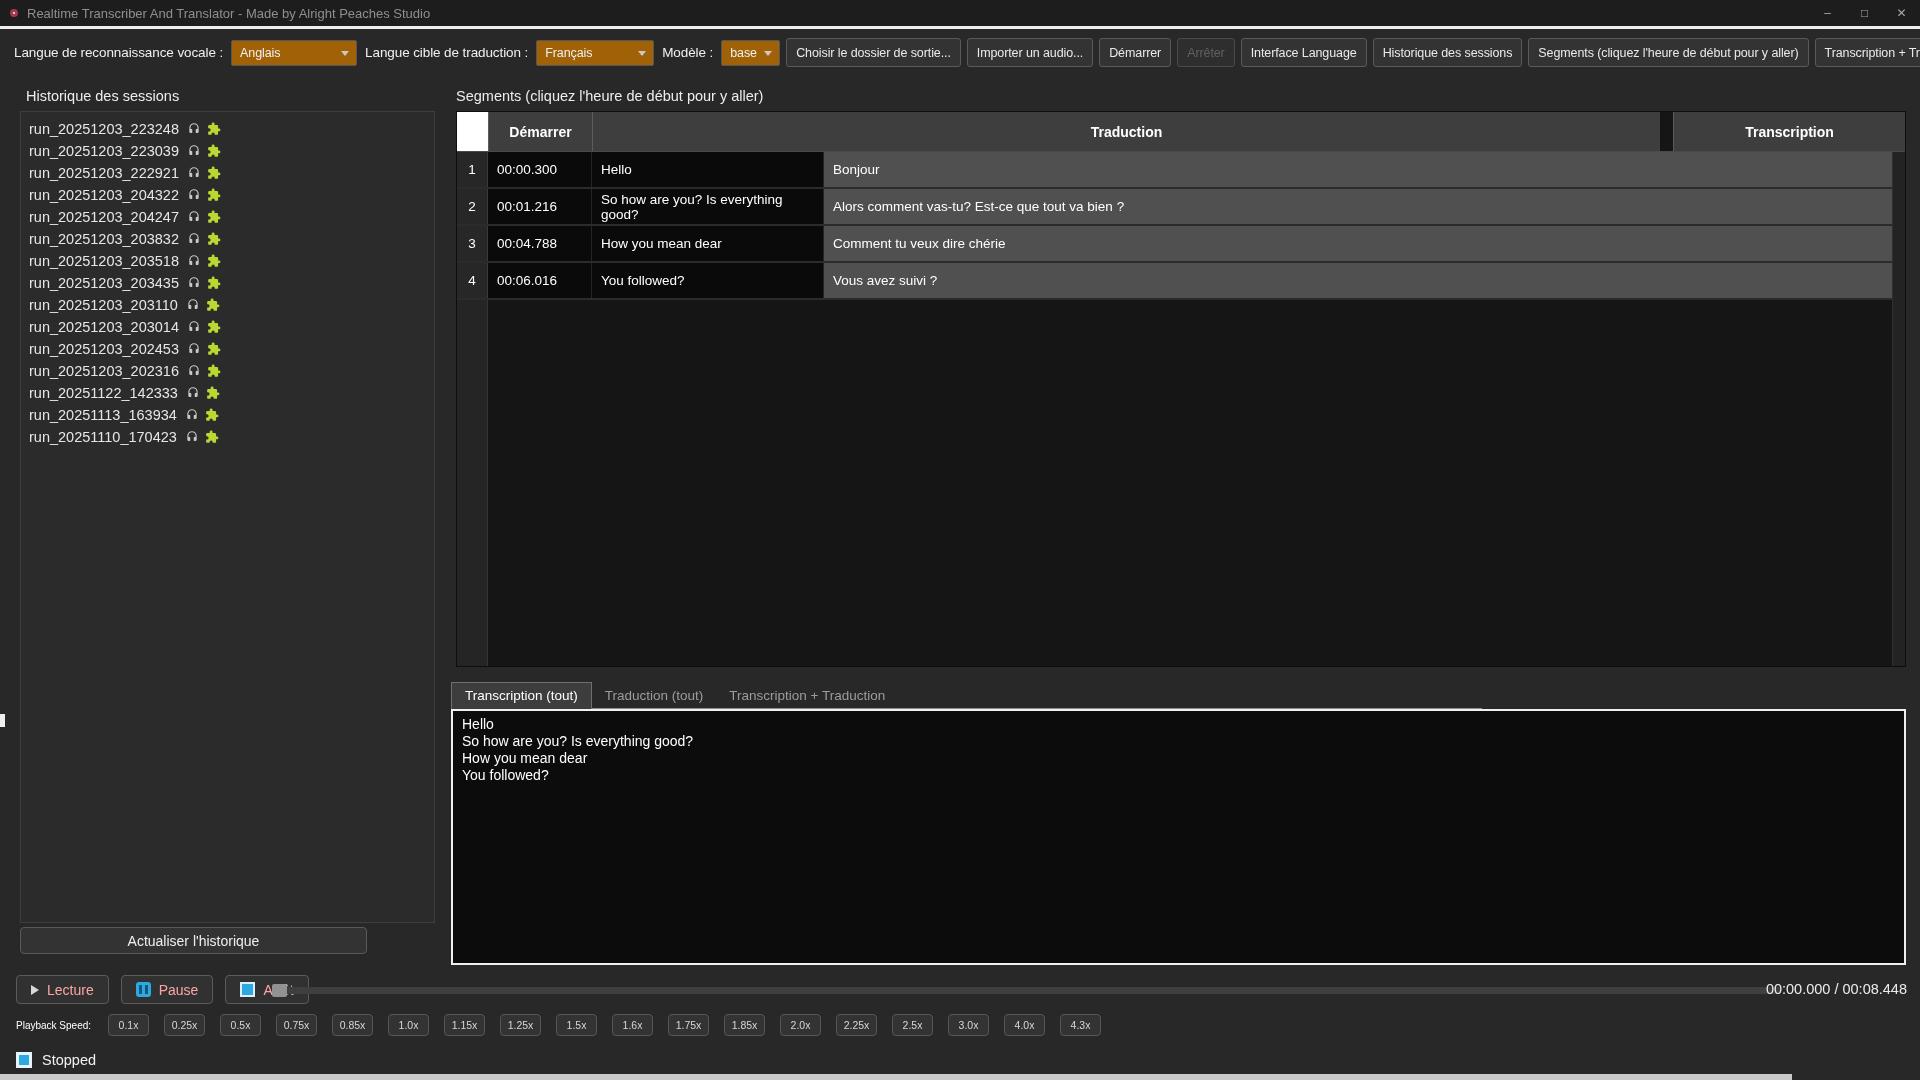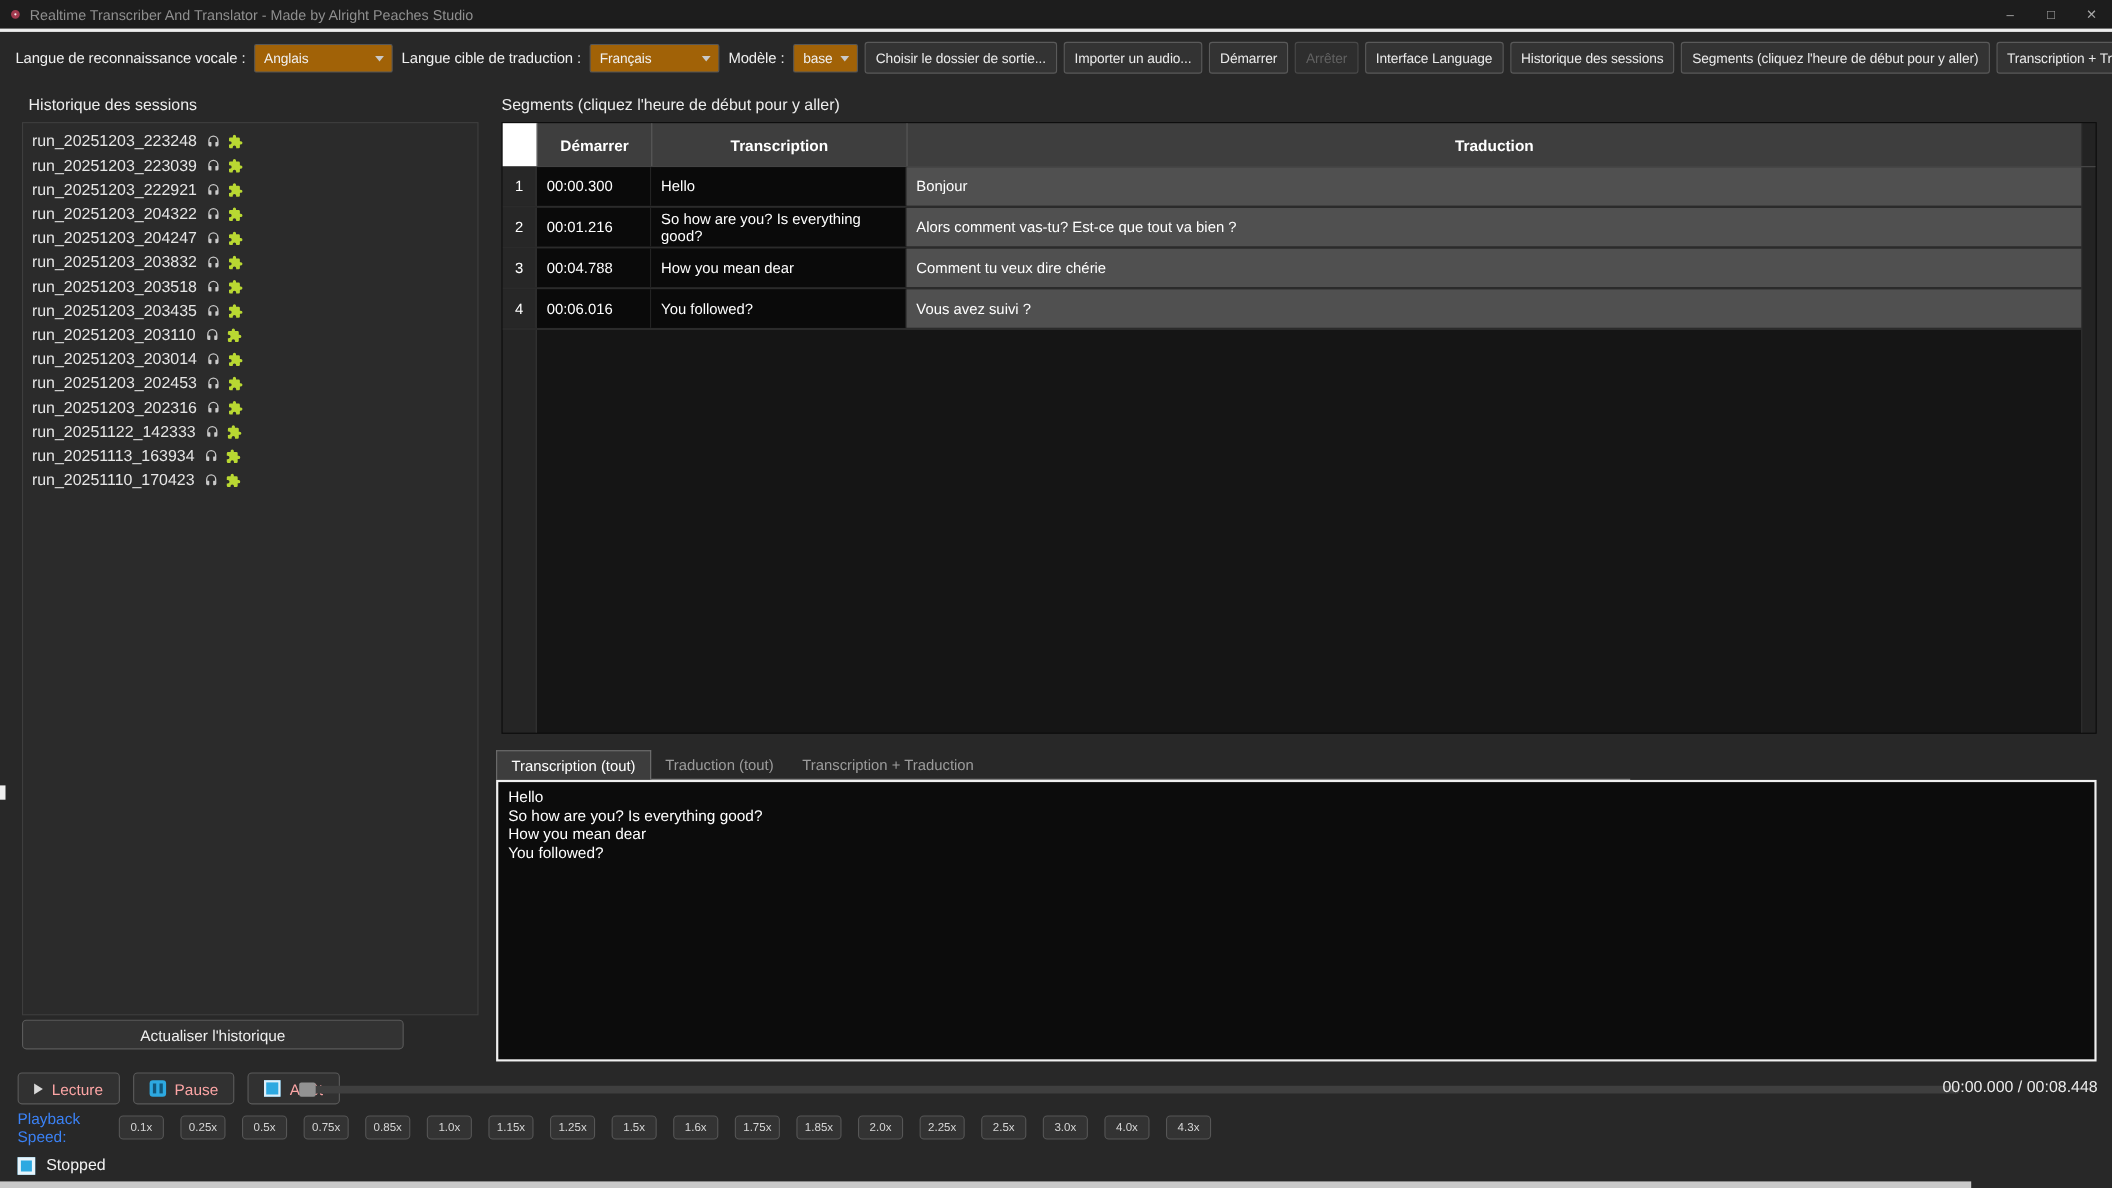--- a/index.html
+++ b/index.html
@@ -70,21 +70,21 @@
   .cell-num { width:31px; flex:none; background:#272727; justify-content:center;
               border-right:1px solid #3a3a3a; }
   .cell-start { width:104px; flex:none; background:#0a0a0a; padding-left:9px;
                 border-right:1px solid #262626; }
   .cell-trans { width:232px; flex:none; background:#0a0a0a; padding-left:9px;
                 border-right:1px solid #262626; }
   .cell-trad { flex:1; background:#505050; padding-left:9px; }
 
   
   .tabbar { position:absolute; left:451px; top:682px; width:1031px; height:27px;
-            display:flex; align-items:flex-start; border-bottom:1px solid #8c8c8c; }
+            display:flex; align-items:center; border-bottom:1px solid #8c8c8c; }
   .tab { height:26px; display:flex; align-items:center; padding:0 13px; font-size:13.5px;
          color:#9c9c9c; }
   .tab.active { background:#3d3d3d; color:#ffffff; border:1px solid #6f6f6f; border-bottom:none;
                 height:27px; }
 
   
   .transcript { position:absolute; left:451px; top:709px; width:1455px; height:256px;
                 background:#0c0c0c; border:2px solid #f0f0f0; padding:5px 9px;
                 font-size:14px; line-height:17px; color:#ffffff; white-space:pre-wrap; overflow:hidden; }
 
@@ -100,21 +100,21 @@
   .pause-ic i { width:3px; height:9px; background:#11577c; }
   .stop-ic { width:15px; height:15px; background:#2da9e1; border:2px solid #ddeffa; }
   .slider-track { position:absolute; left:272px; top:987px; width:1509px; height:7px;
                   background:#3f3f3f; border-radius:2px; }
   .slider-handle { position:absolute; left:272px; top:984px; width:15px; height:13px;
                    background:#929292; border-radius:2px; }
   .time-label { position:absolute; right:13px; top:981px; font-size:14.5px; color:#ececec; }
 
   
   .speed-row { position:absolute; left:16px; top:1013px; height:24px; display:flex; align-items:center; }
-  .speed-label { font-size:14px; color:#3b82f6; width:92px; flex:none; }
+  .speed-label { font-size:10px; color:#ffffff; width:92px; flex:none; }
   .speed-btns { display:flex; gap:15px; }
   .speed-btn { width:41px; height:22px; background:#333333; border:1px solid #565656;
                border-radius:4px; color:#d6d6d6; font-size:10.5px; display:flex;
                align-items:center; justify-content:center; }
 
   
   .status-row { position:absolute; left:16px; top:1052px; display:flex; align-items:center; gap:10px; }
   .status-ic { width:16px; height:16px; background:#2da9e1; border:3px solid #e8f4fb; }
   .status-text { font-size:14.5px; color:#f2f2f2; }
 
@@ -316,22 +316,22 @@
     </div>
   <div class="refresh-btn">Actualiser l'historique</div>
 
   <div class="section-label" id="segments-label">Segments (cliquez l'heure de début pour y aller)</div>
   <div class="table-wrap">
     <div class="tbl-leftstrip"></div>
     <div class="tbl-gutter"></div>
     <div class="tbl-header">
       <div class="corner"></div>
       <div class="th c-start">Démarrer</div>
+      <div class="th c-trad">Traduction</div>
       <div class="th c-trans">Transcription</div>
-      <div class="th c-trad">Traduction</div>
     </div>
     <div class="tbl-rows">
 
         <div class="seg-row">
           <div class="cell cell-num">1</div>
           <div class="cell cell-start">00:00.300</div>
           <div class="cell cell-trans">Hello</div>
           <div class="cell cell-trad">Bonjour</div>
         </div>
 

